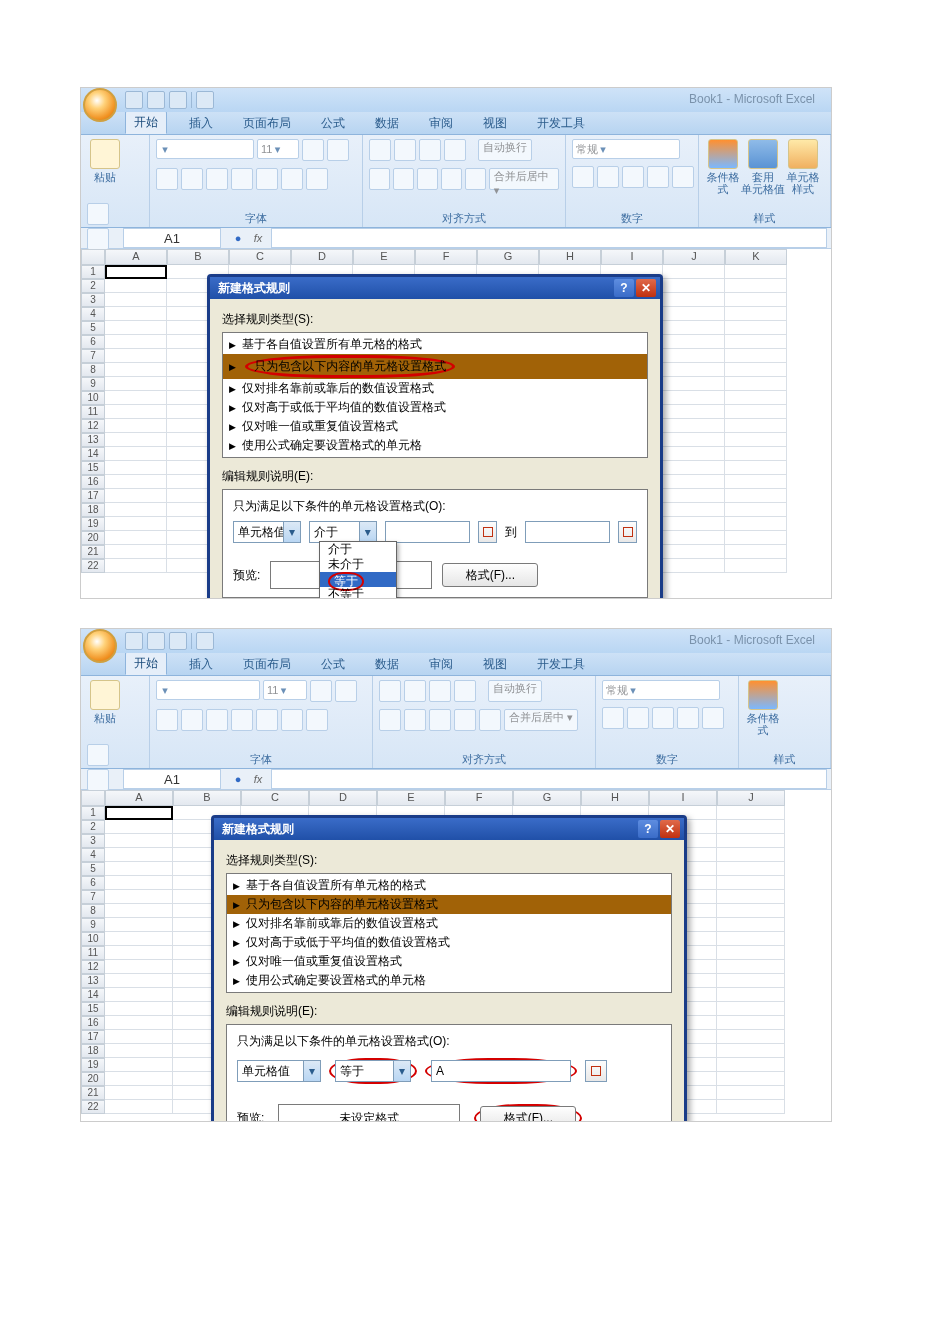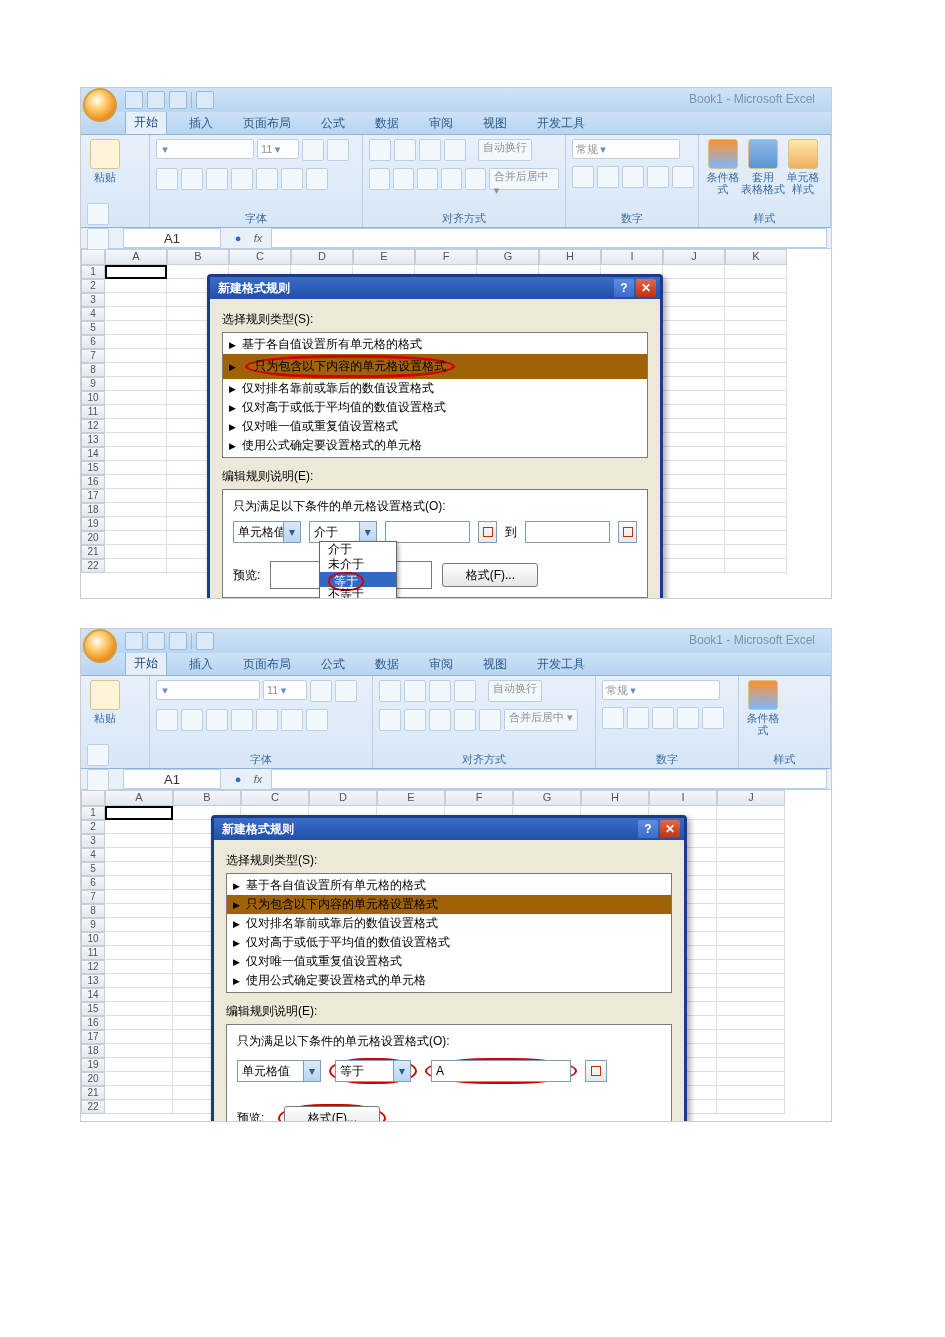--- a/index.html
+++ b/index.html
@@ -426,21 +426,21 @@
 
     <div class="rgroup" style="flex:1;">
       <div class="body">
         <div class="bigbtn">
           <div class="ico" style="background:linear-gradient(#ff9030,#7bb8ff);"></div>
           <div class="cap">条件格式</div>
         </div>
         <div class="bigbtn">
           <div class="ico" style="background:linear-gradient(#8fbbe8,#5a93d4);"></div>
           <div class="cap" style="white-space:pre;">套用
-表格格式</div>
+单元格值</div>
         </div>
         <div class="bigbtn">
           <div class="ico" style="background:linear-gradient(#ffe9a8,#f0b060);"></div>
           <div class="cap" style="white-space:pre;">单元格
 样式</div>
         </div>
       </div>
       <div class="label">样式</div>
     </div>
   </div>
@@ -1311,20 +1311,23 @@
           <span class="circled small">
             <span class="wininput" style="width:130px;display:inline-flex;">A</span>
           </span>
           <div class="refbtn">
               <div class="sq"></div>
             </div>
         </div>
 
         <div style="display:flex;gap:14px;align-items:center;margin-top:20px;">
           <div>预览:</div>
+          <div class="preview-box" style="max-width:180px;">
+            <span>未设定格式</span>
+          </div>
           <span class="circled small">
             <span class="winbutton" style="display:inline-flex;">格式(F)...</span>
           </span>
         </div>
       </div>
 
     </div>
   </div>
 </div>
 

